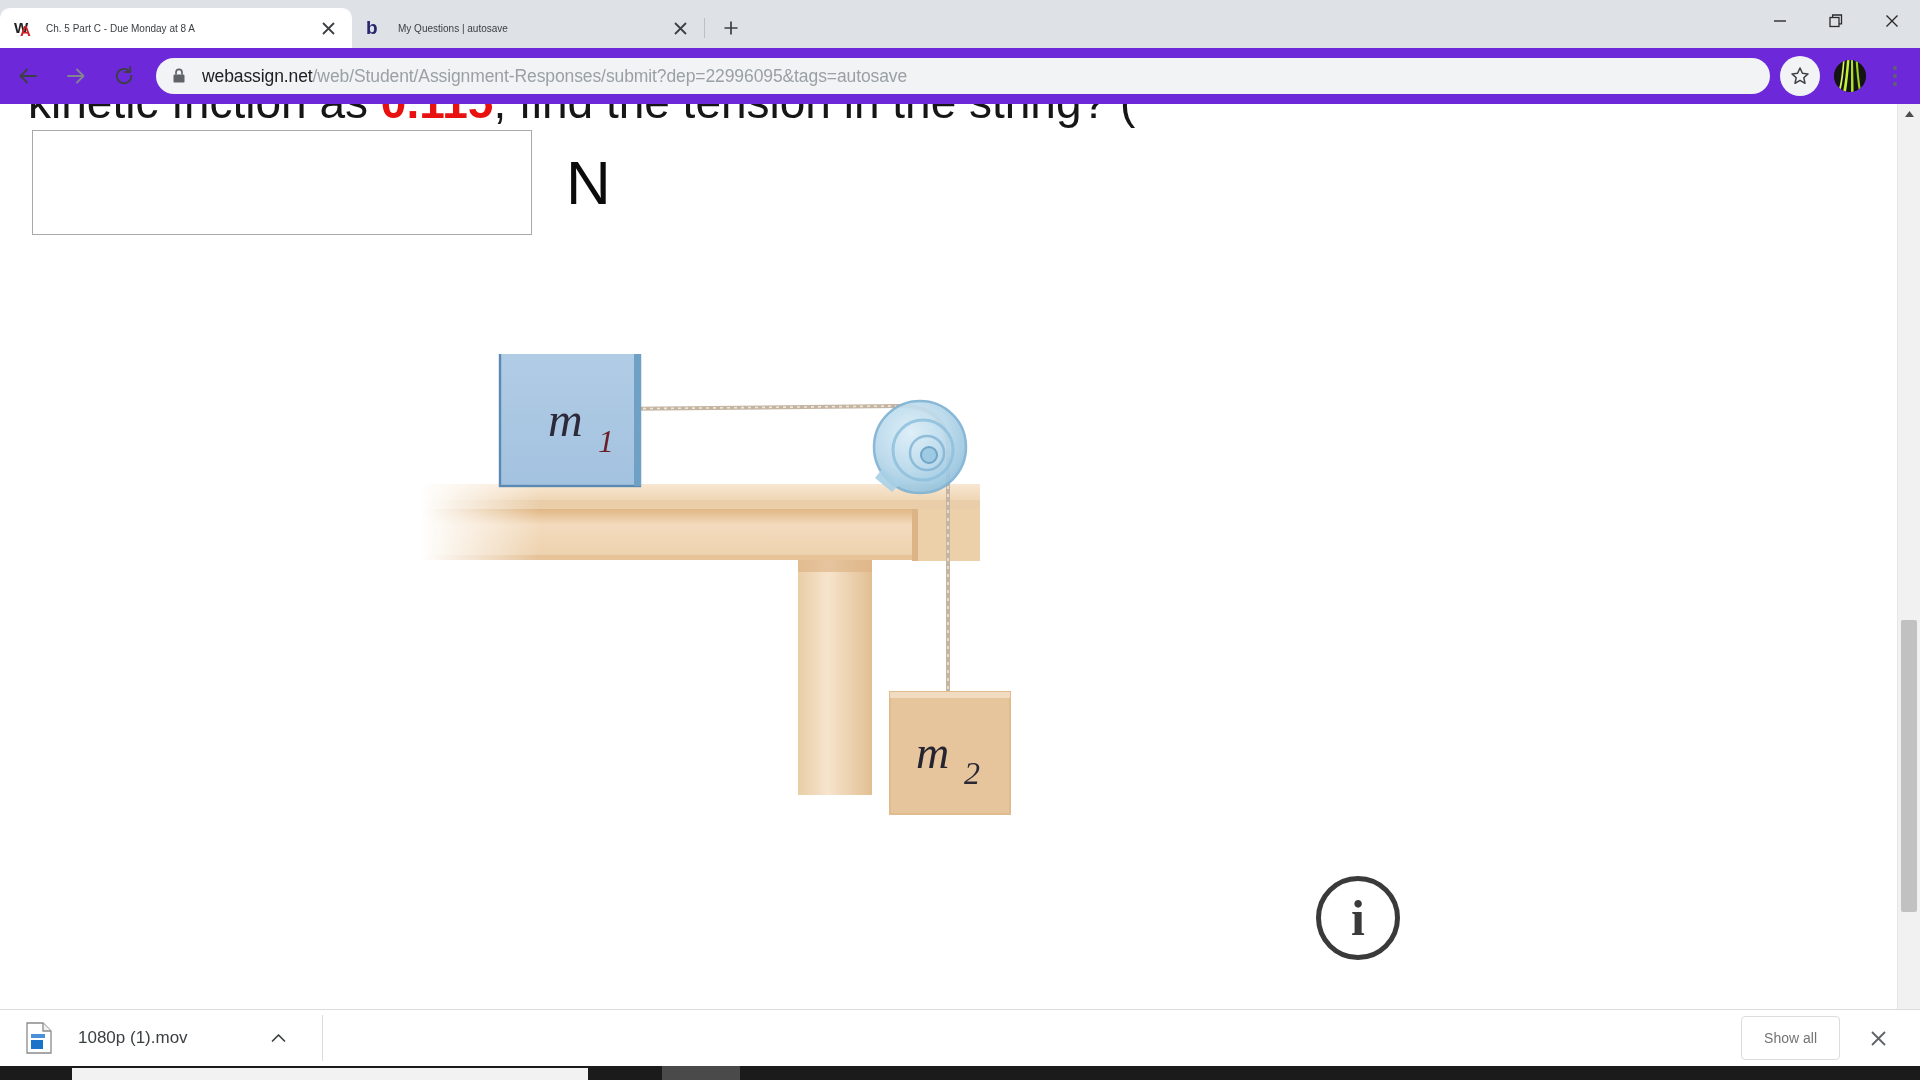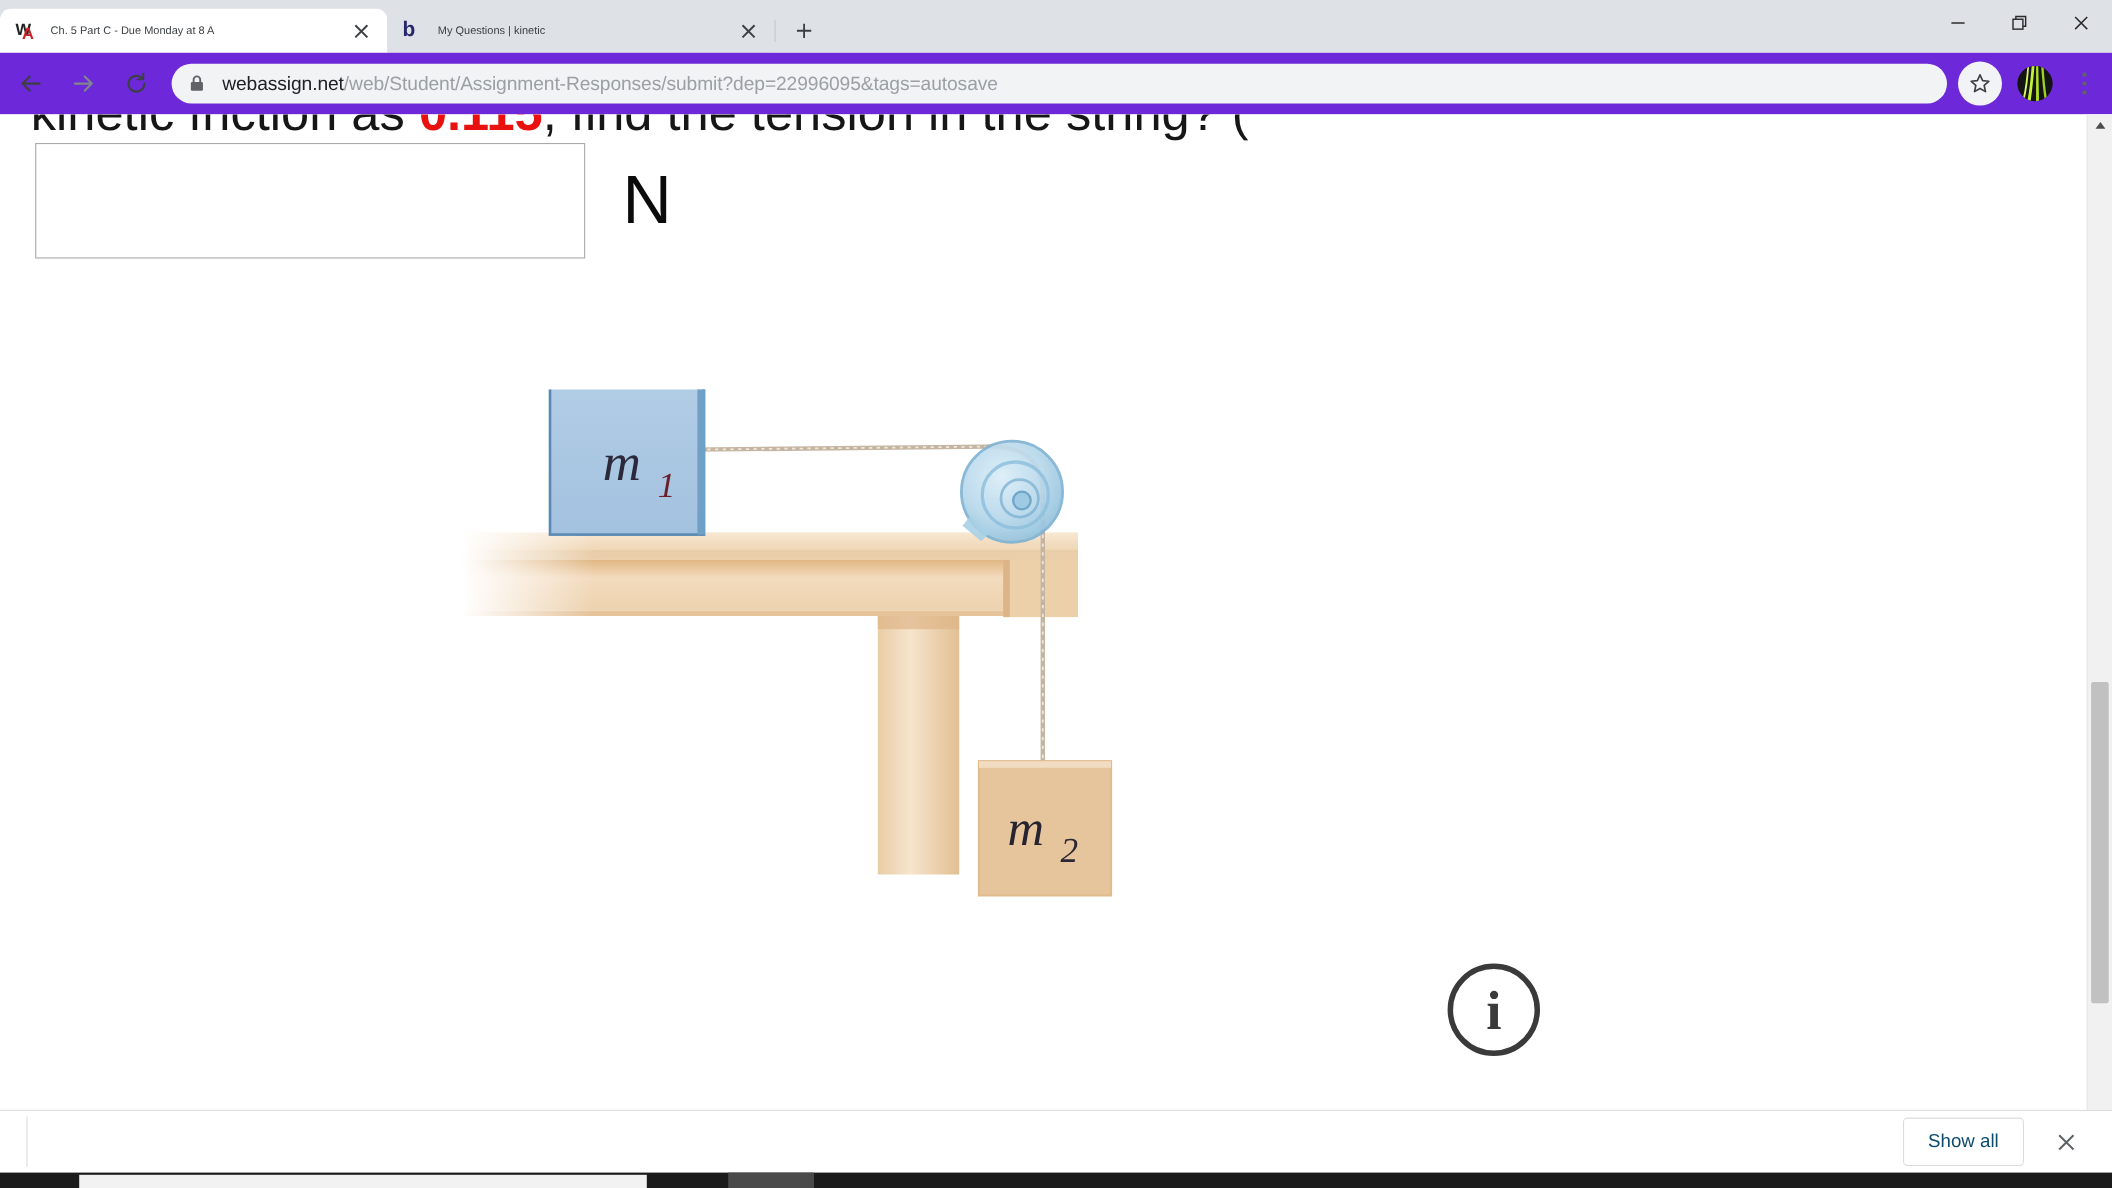--- a/index.html
+++ b/index.html
@@ -376,22 +376,22 @@
     align-items: center;
     margin-right: 22px;
   }
   .showall {
     border: 1px solid #dadce0;
     border-radius: 4px;
     height: 42px;
     padding: 0 22px;
     display: flex;
     align-items: center;
-    font-size: 17px;
-    color: #0c4a6e;
+    font-size: 14px;
+    color: #737373;
     background: #fff;
   }
   .dl-close {
     width: 40px; height: 40px;
     display: flex;
     align-items: center;
     justify-content: center;
     margin-left: 18px;
   }
 
@@ -432,21 +432,21 @@
         <svg width="13" height="13" viewBox="0 0 13 13">
             <path d="M1 1 L12 12 M12 1 L1 12" stroke="#3c4043" stroke-width="1.8" fill="none"></path>
           </svg>
       </span>
     </div>
 
     <div class="tab inactive">
       <span class="tab-favicon">
         <span class="fav-b">b</span>
       </span>
-      <span class="tab-title">My Questions | kinetic</span>
+      <span class="tab-title">My Questions | autosave</span>
       <span class="tab-close">
         <svg width="13" height="13" viewBox="0 0 13 13">
             <path d="M1 1 L12 12 M12 1 L1 12" stroke="#3c4043" stroke-width="1.8" fill="none"></path>
           </svg>
       </span>
     </div>
 
     <div class="tab-sep"></div>
 
     <div class="newtab">
@@ -634,20 +634,36 @@
   <div class="scrollbar">
     <div class="sb-arrow">
       <svg width="11" height="8" viewBox="0 0 11 8">
           <path d="M5.5 1 L10 7 L1 7 Z" fill="#4d4d4d"></path>
         </svg>
     </div>
     <div class="sb-thumb"></div>
   </div>
 
   <div class="downloadbar">
+    <div class="dl-item">
+      <span class="dl-fileicon">
+        <svg width="26" height="32" viewBox="0 0 26 32">
+          <path d="M1 1 L17 1 L25 9 L25 31 L1 31 Z" fill="#ffffff" stroke="#8a8a8a" stroke-width="1.3"></path>
+          <path d="M17 1 L17 9 L25 9" fill="#f0f0f0" stroke="#8a8a8a" stroke-width="1.3"></path>
+          <rect x="5" y="12" width="14" height="4" fill="#4a90d9"></rect>
+          <rect x="5" y="18" width="12" height="9" fill="#1a73c9"></rect>
+        </svg>
+      </span>
+      <span class="dl-name">1080p (1).mov</span>
+      <span class="dl-caret">
+        <svg width="15" height="10" viewBox="0 0 15 10">
+            <path d="M1.5 8 L7.5 2 L13.5 8" stroke="#3c4043" stroke-width="1.7" fill="none" stroke-linecap="round" stroke-linejoin="round"></path>
+          </svg>
+      </span>
+    </div>
     <div class="dl-divider"></div>
 
     <div class="dl-right">
       <div class="showall">
         <span>Show all</span>
       </div>
       <div class="dl-close">
         <svg width="17" height="17" viewBox="0 0 17 17">
             <path d="M2 2 L15 15 M15 2 L2 15" stroke="#5f6368" stroke-width="1.8"></path>
           </svg>

